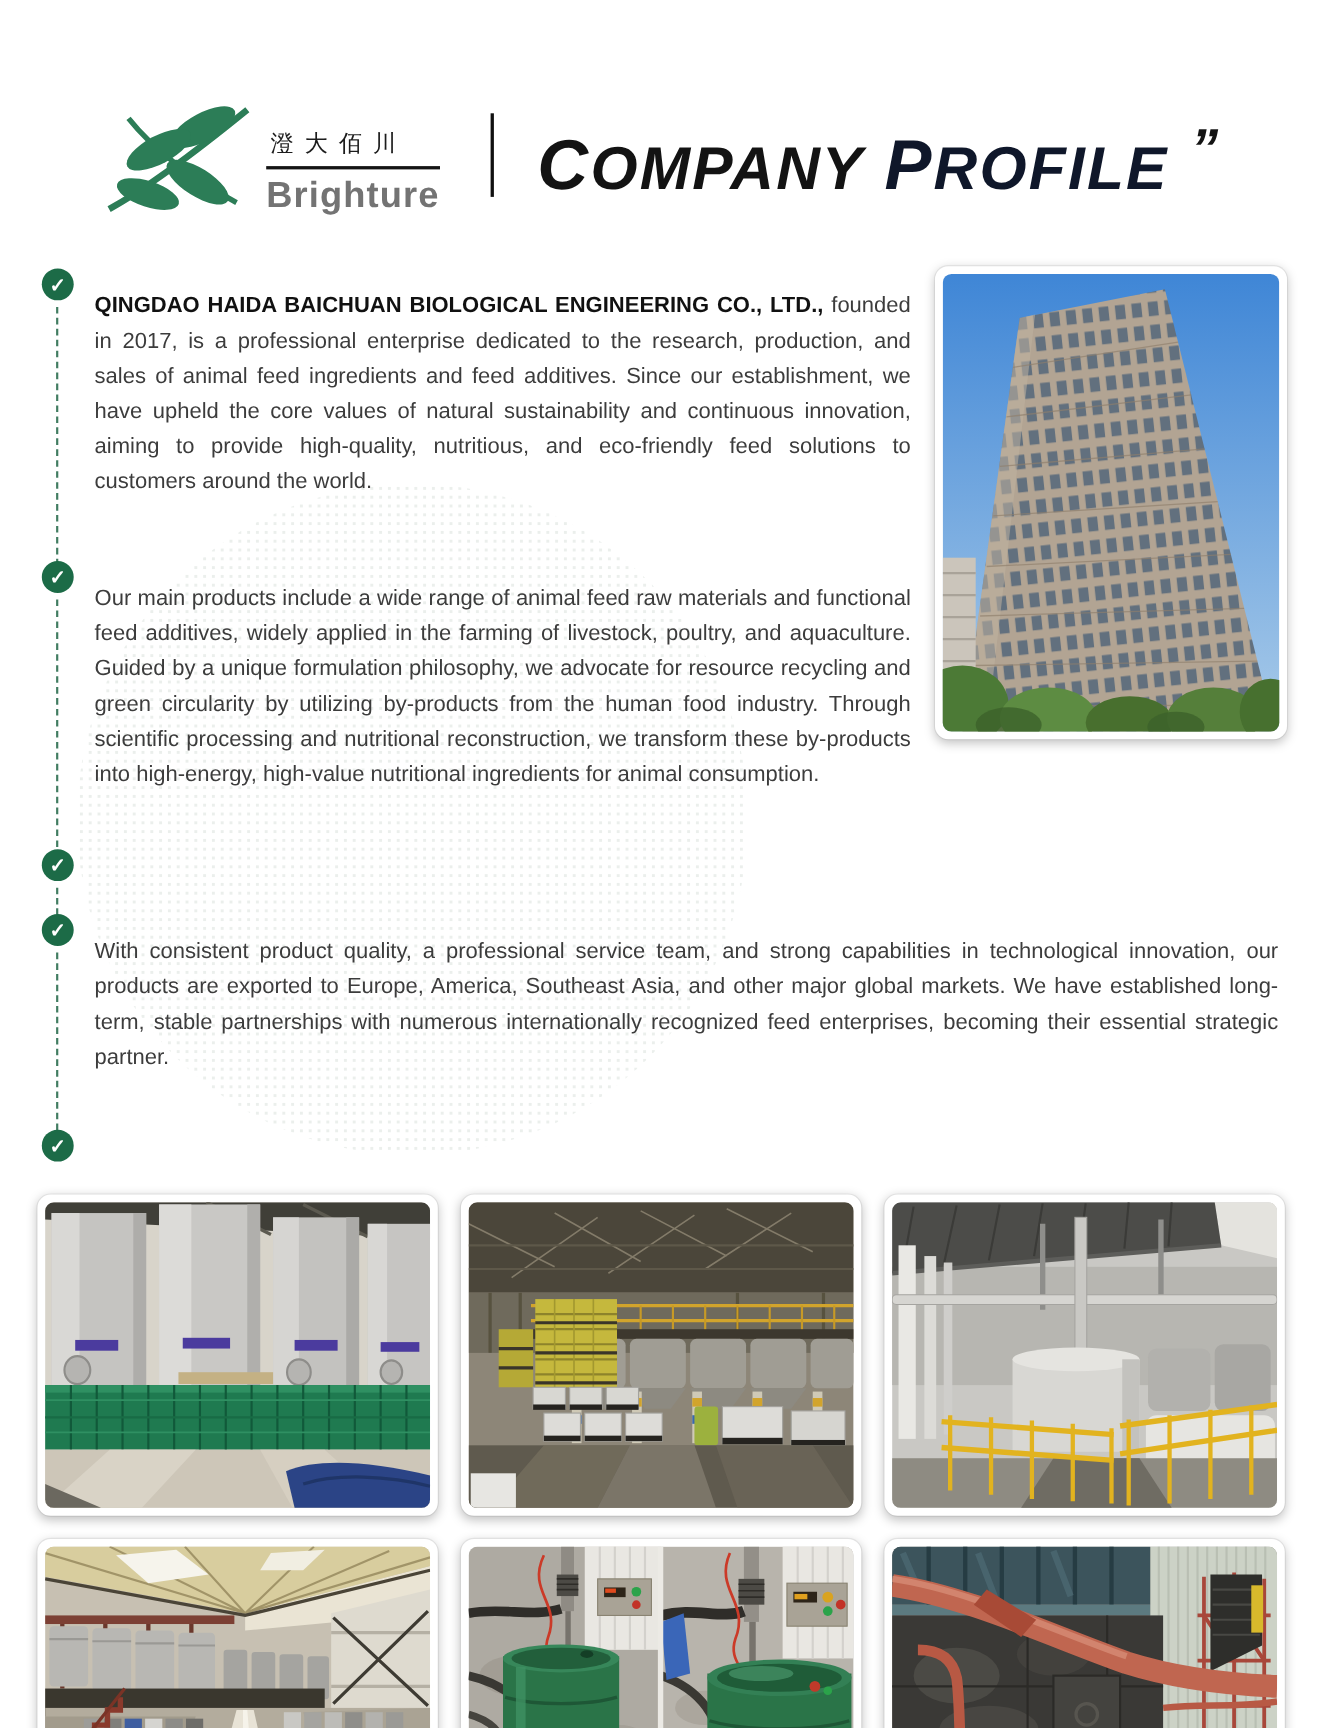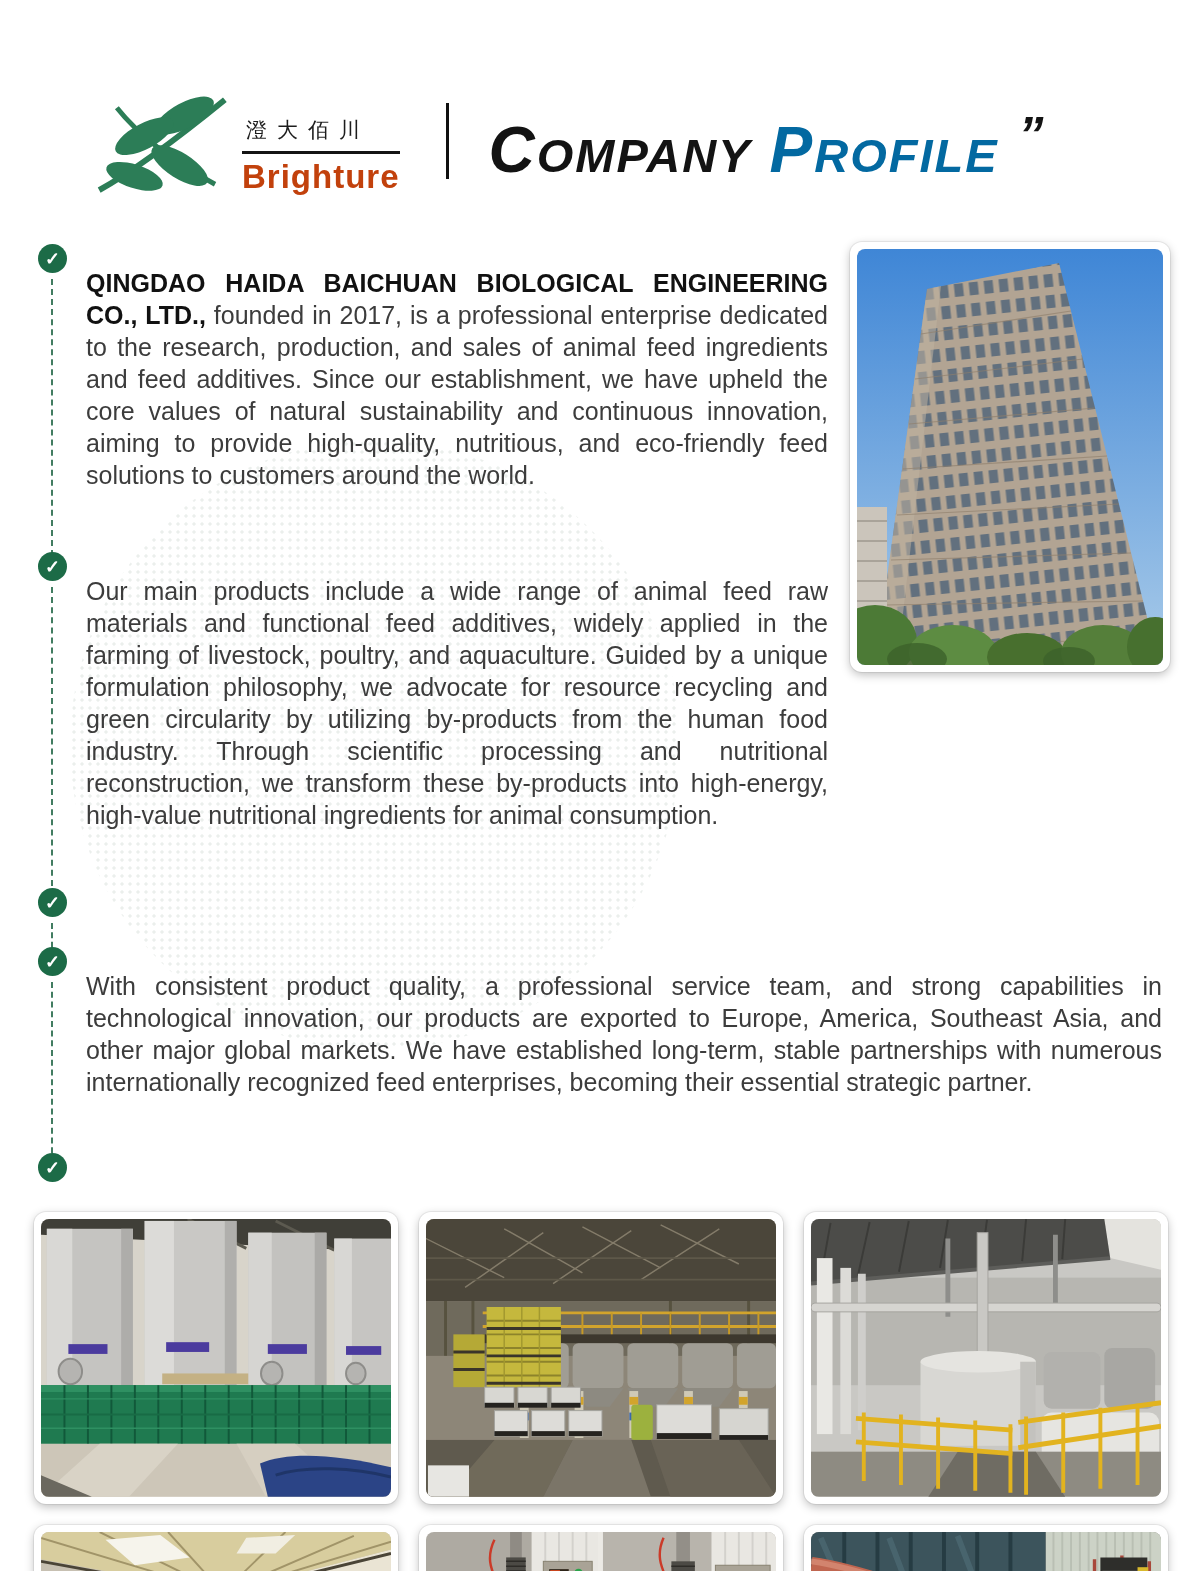--- a/index.html
+++ b/index.html
@@ -16,44 +16,44 @@
     background-size:8px 8px;
   }
   
   .header { position:relative; display:flex; align-items:center; padding:50px 0 0 88px; }
   .logo { display:flex; align-items:flex-end; }
   .leaf-svg { width:150px; height:108px; margin-right:4px; }
   .logo-text { display:flex; flex-direction:column; margin-bottom:2px; }
   .logo-cn { font-size:21px; letter-spacing:10px; color:#1c1c1c; padding:0 0 7px 4px;
              border-bottom:3px solid #141414; white-space:nowrap;
              font-family:"DejaVu Sans","Liberation Sans",sans-serif; }
-  .logo-en { font-size:33px; font-weight:bold; color:#c2410c; letter-spacing:1px; padding-top:4px; }
+  .logo-en { font-size:33px; font-weight:bold; color:#737373; letter-spacing:1px; padding-top:4px; }
   .header-divider { width:3px; height:76px; background:#101010; margin:0 40px 6px 46px; align-self:center; }
   .title { font-style:italic; font-weight:bold; color:#131313; white-space:nowrap;
            letter-spacing:2px; display:flex; align-items:baseline; margin-bottom:10px; }
   .title .cap  { font-size:64px; }
-  .title .rest { font-size:47px; }
-  .t-green { color:#0369a1; margin-left:18px; }
+  .title .rest { font-size:55px; }
+  .t-green { color:#0f172a; margin-left:18px; }
   .t-quote { font-size:50px; font-weight:bold; font-style:italic; color:#131313;
              position:relative; top:-20px; margin-left:20px; }
   
   .intro { display:flex; margin:44px 30px 0 38px; gap:22px; position:relative; }
   .intro-text { width:790px; flex:none; display:flex; flex-direction:column; gap:34px; }
   .full-paras { margin:30px 38px 0 38px; display:flex; flex-direction:column; gap:28px; position:relative; }
   .para { display:flex; position:relative; }
   .para.cline::after {
     content:""; position:absolute; left:13px; top:37px; bottom:-40px;
     width:0; border-left:2px dashed #2d6e50; opacity:.9;
   }
   .bullet {
     flex:none; width:29px; height:29px; margin:2px 19px 0 0; border-radius:50%;
     background:#1c6b47; color:#fff; display:flex; align-items:center; justify-content:center;
     font-size:18px; font-weight:bold; position:relative; z-index:1;
   }
-  .para-text { font-size:25px; line-height:32px; color:#3c3c3c; text-align:justify; }
+  .para-text { font-size:20px; line-height:32px; color:#3c3c3c; text-align:justify; }
   .para-lead { font-weight:bold; color:#111; }
   
   .photo-card {
     background:#fff; border-radius:12px; padding:7px;
     box-shadow:0 3px 10px rgba(0,0,0,.25), 0 0 0 1px #f0f0f0;
   }
   .photo-card svg { display:block; border-radius:8px; }
   .building-card { flex:none; width:320px; height:430px; }
   
   .gallery {

